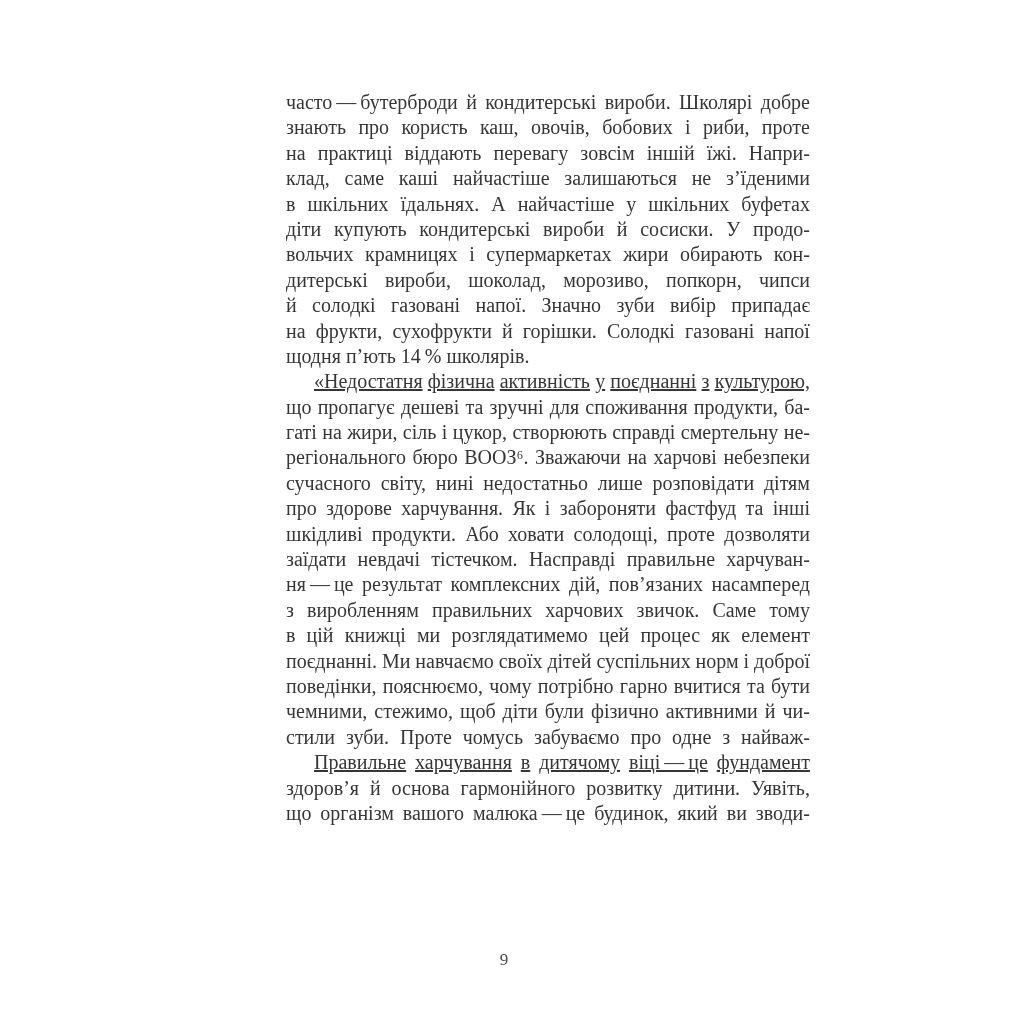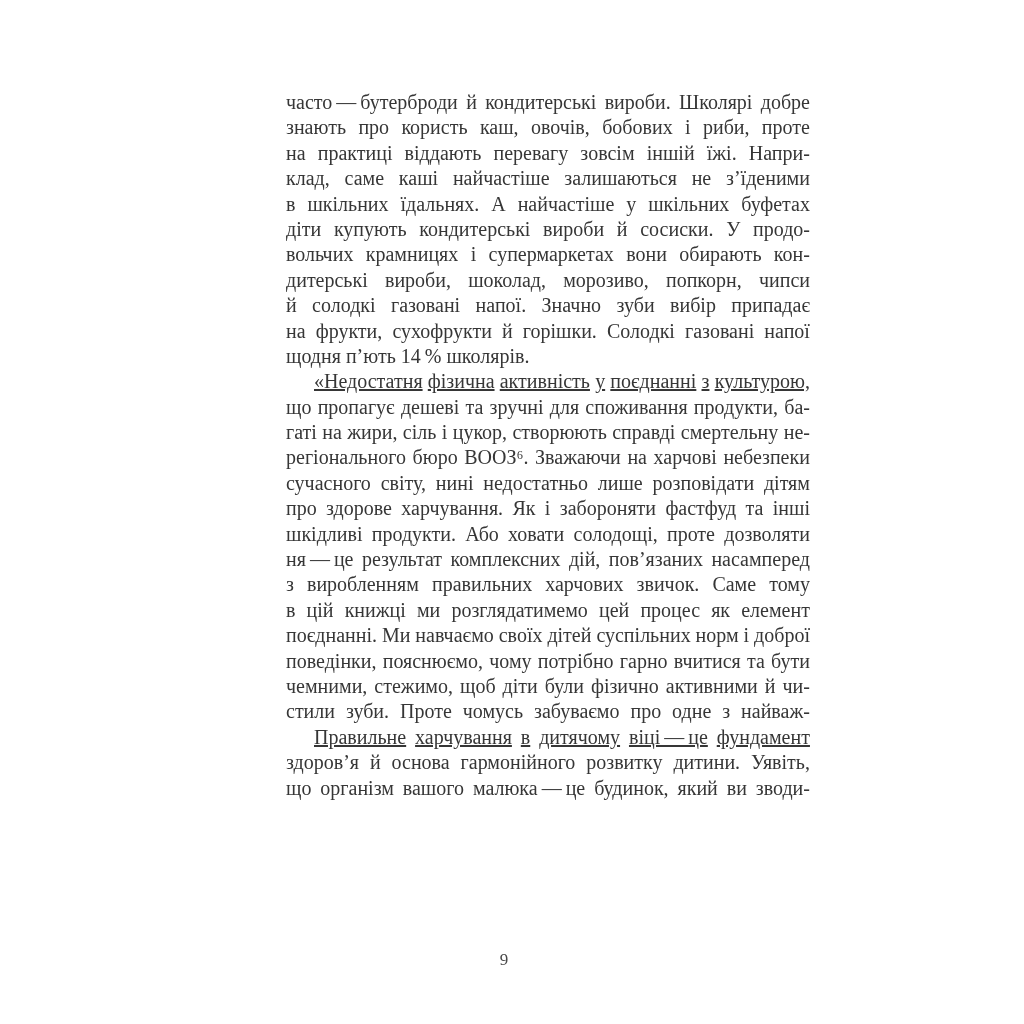--- a/index.html
+++ b/index.html
@@ -108,21 +108,21 @@
           <span>й</span>
           <span>сосиски.</span>
           <span>У</span>
           <span>продо-</span>
         </div>
         <div class="line just">
           <span>вольчих</span>
           <span>крамницях</span>
           <span>і</span>
           <span>супермаркетах</span>
-          <span>вони</span>
+          <span>жири</span>
           <span>обирають</span>
           <span>кон-</span>
         </div>
         <div class="line just">
           <span>дитерські</span>
           <span>вироби,</span>
           <span>шоколад,</span>
           <span>морозиво,</span>
           <span>попкорн,</span>
           <span>чипси</span>
@@ -214,20 +214,28 @@
         <div class="line just">
           <span>шкідливі</span>
           <span>продукти.</span>
           <span>Або</span>
           <span>ховати</span>
           <span>солодощі,</span>
           <span>проте</span>
           <span>дозволяти</span>
         </div>
         <div class="line just">
+          <span>заїдати</span>
+          <span>невдачі</span>
+          <span>тістечком.</span>
+          <span>Насправді</span>
+          <span>правильне</span>
+          <span>харчуван-</span>
+        </div>
+        <div class="line just">
           <span>ня — це</span>
           <span>результат</span>
           <span>комплексних</span>
           <span>дій,</span>
           <span>пов’язаних</span>
           <span>насамперед</span>
         </div>
         <div class="line just">
           <span>з</span>
           <span>виробленням</span>

